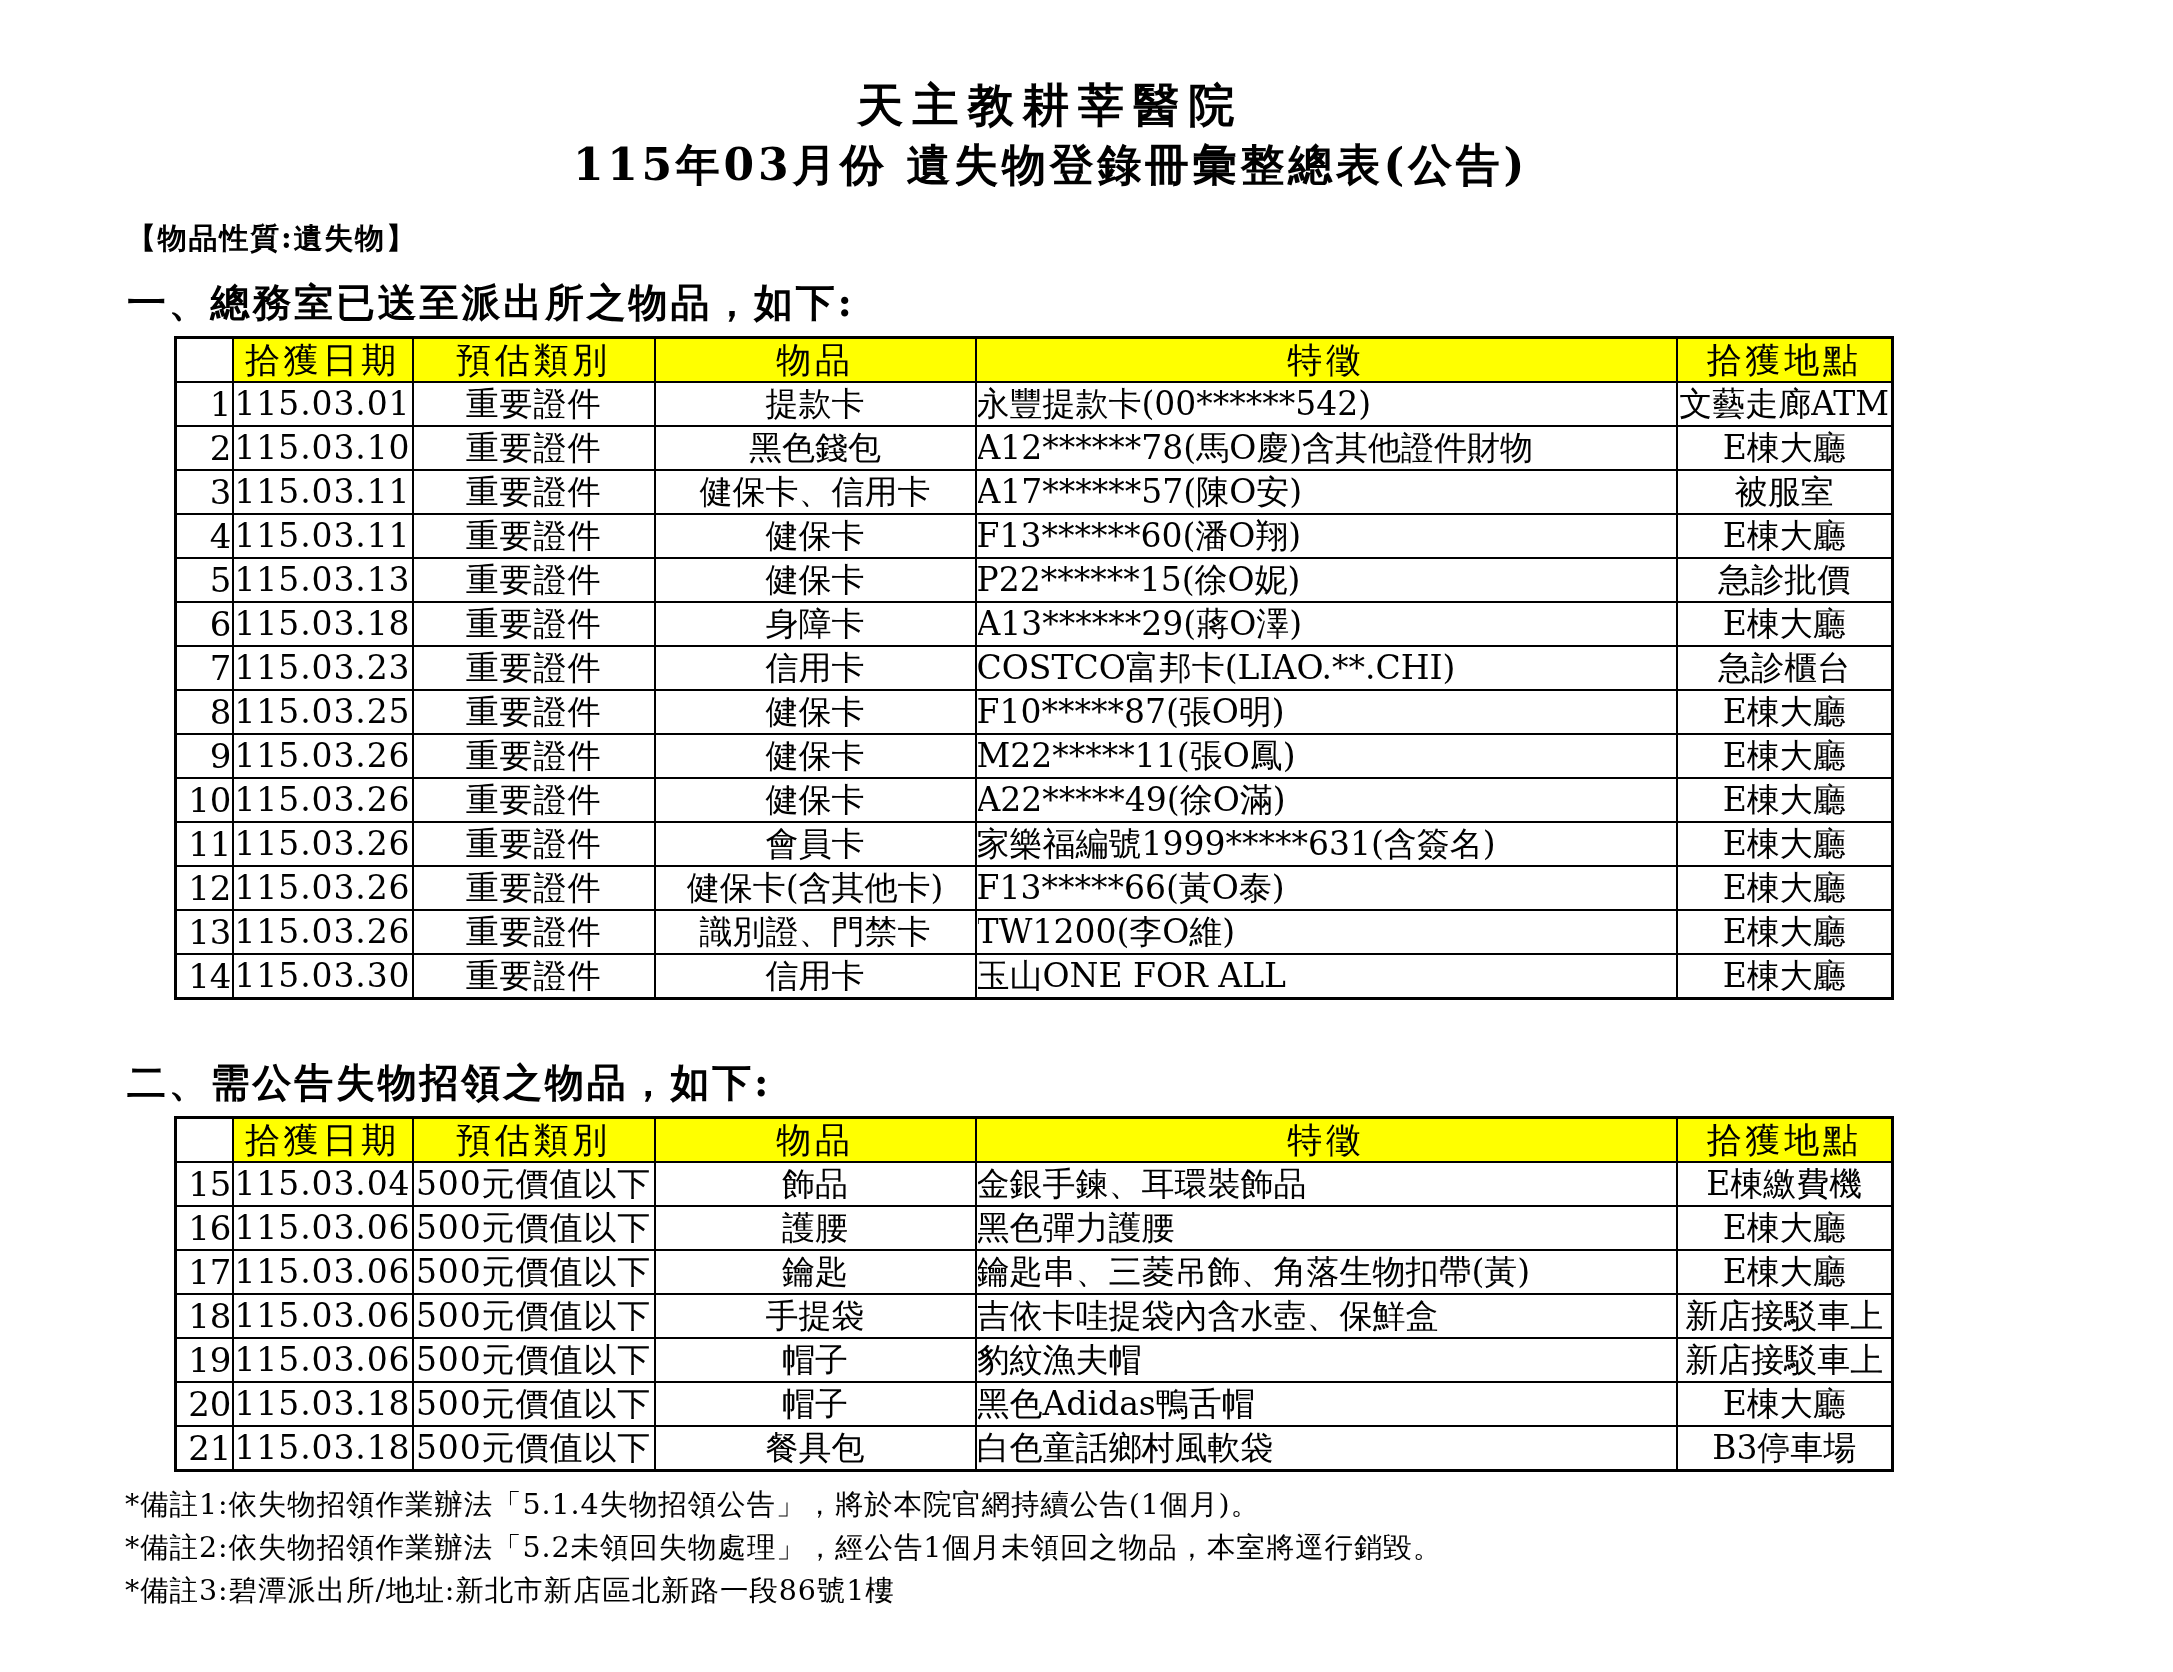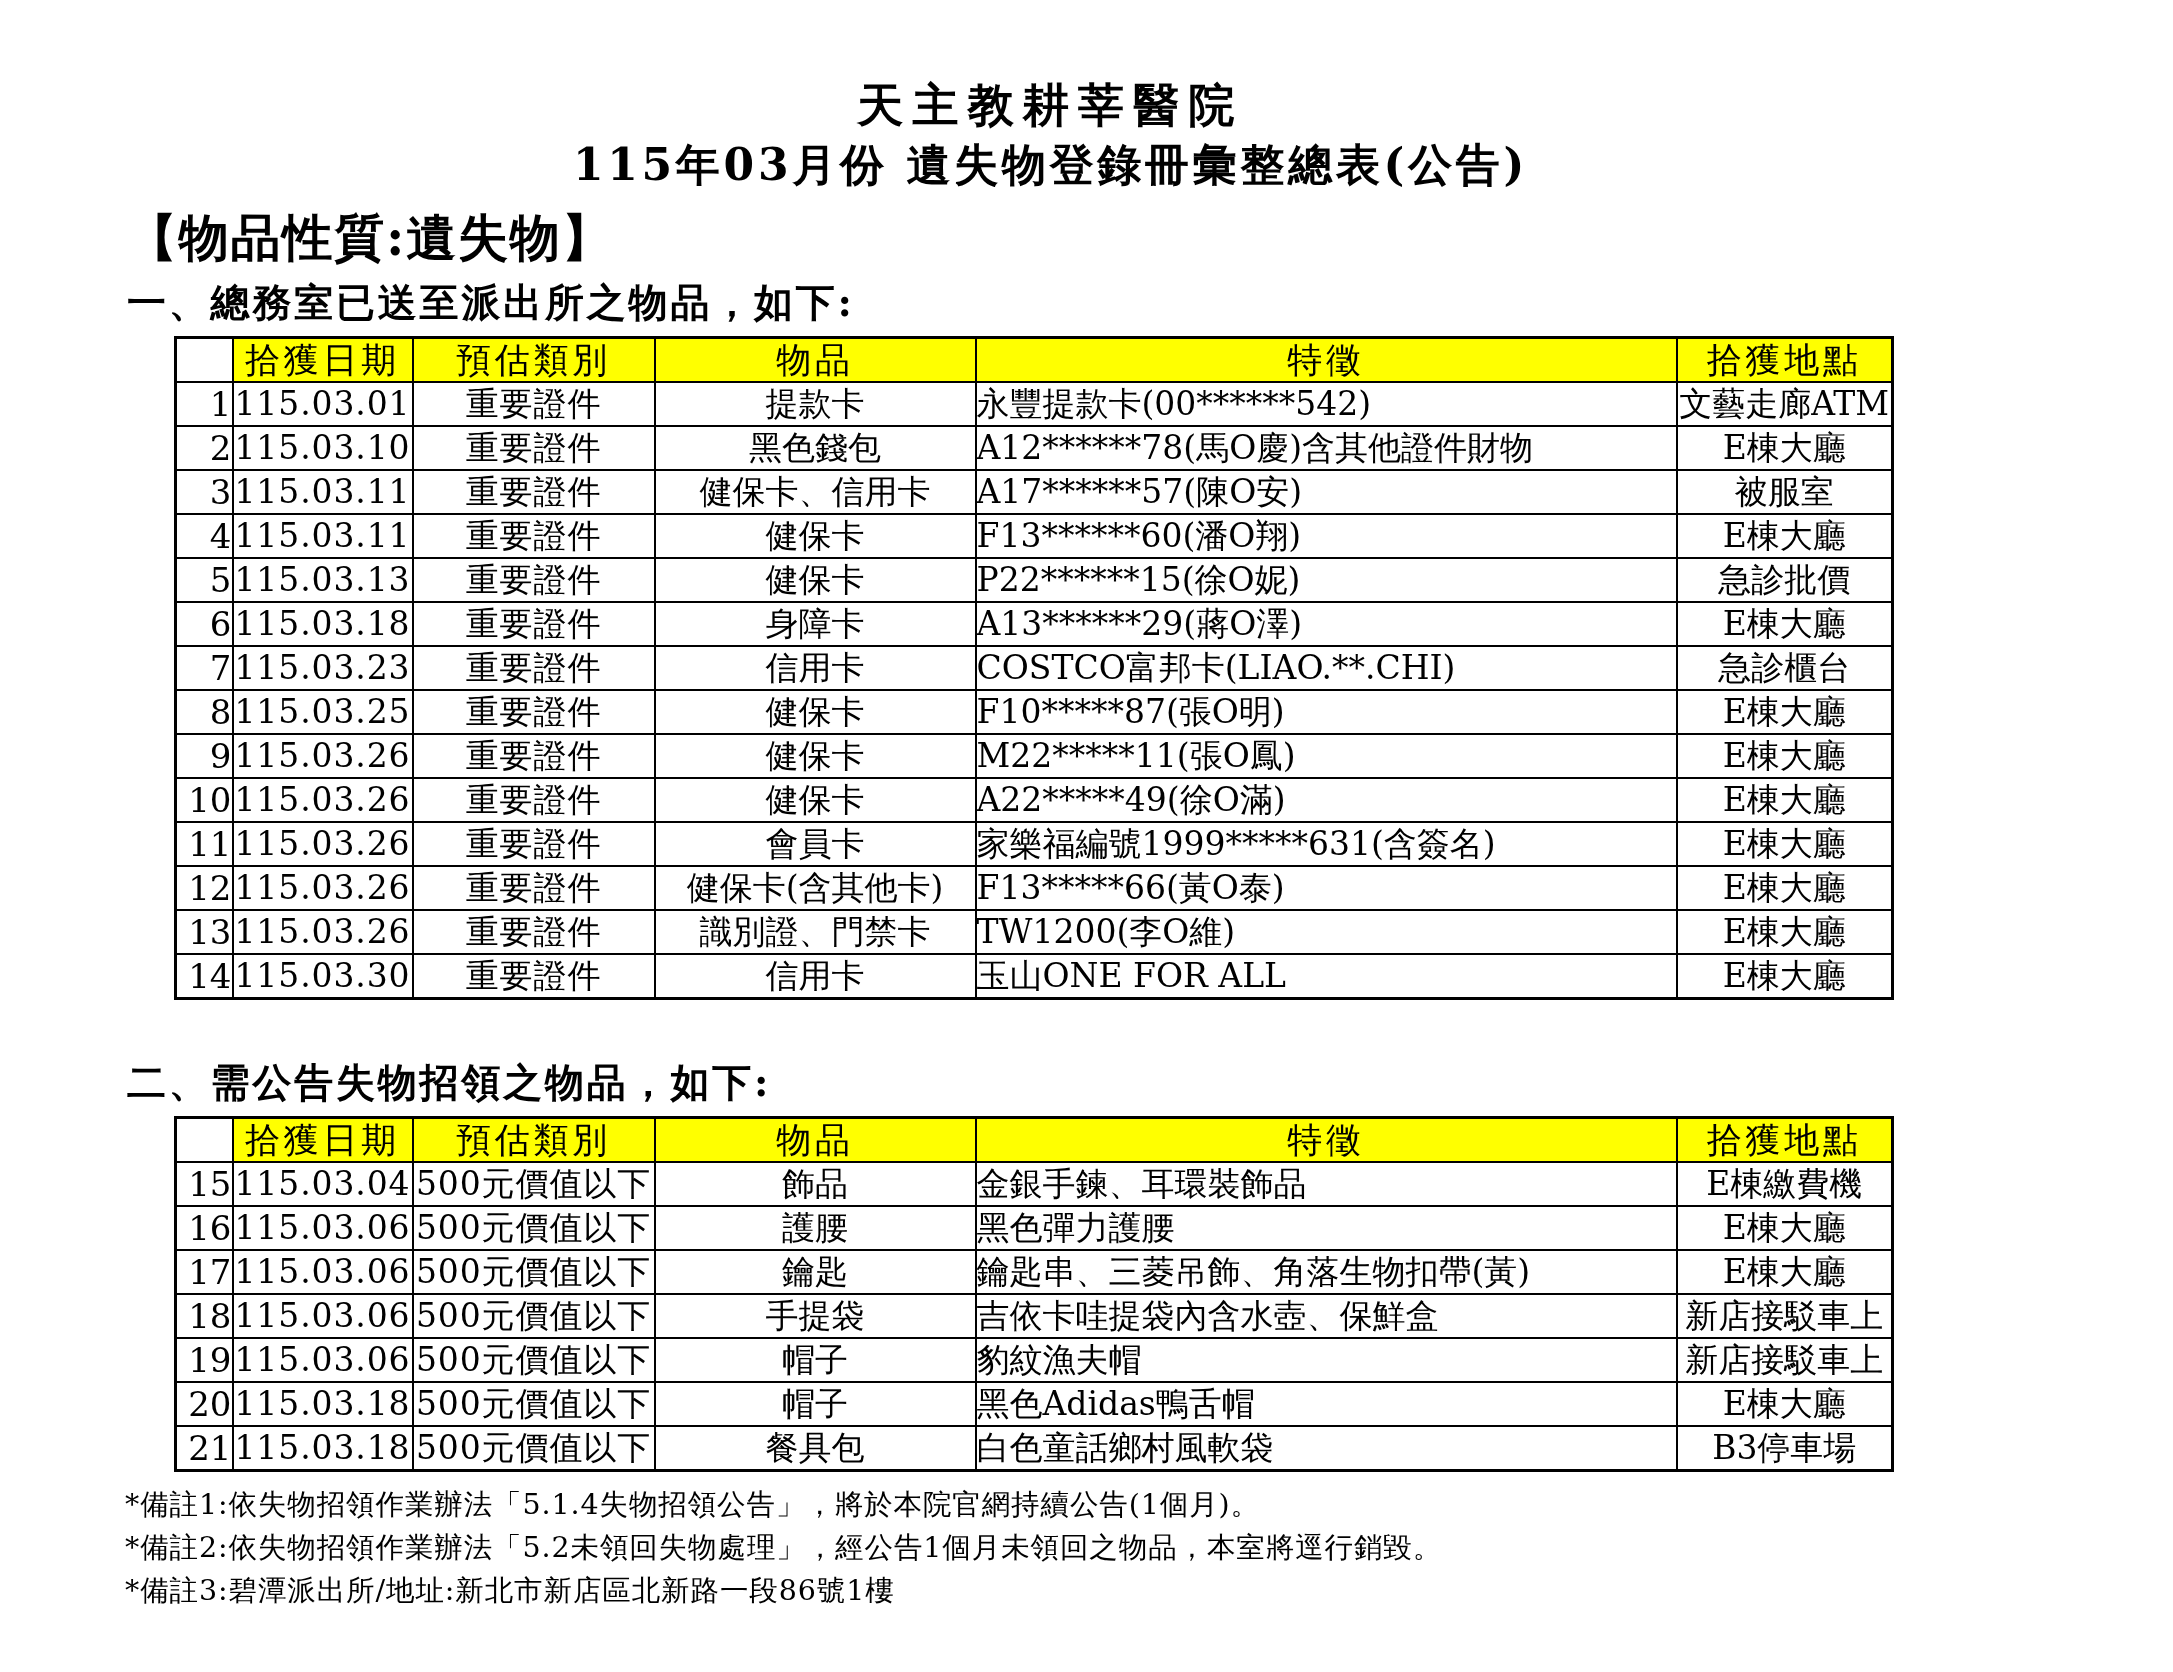--- a/index.html
+++ b/index.html
@@ -28,21 +28,21 @@
   }
   .doc-subtitle {
     text-align: center;
     font-size: 44px;
     font-weight: bold;
     letter-spacing: 3.7px;
     margin: 7.3px 0 0 0;
     line-height: 51px;
   }
   .prop-header {
-    font-size: 50px;
+    font-size: 29px;
     font-weight: bold;
     margin: 24px 0 0 127px;
     letter-spacing: 1.8px;
     line-height: 48px;
   }
   .sec-heading {
     font-size: 39px;
     font-weight: bold;
     margin: 14.7px 0 9.2px 127px;
     letter-spacing: 2.8px;
@@ -72,21 +72,21 @@
     font-size: 35px;
     text-align: center;
     letter-spacing: 3.7px;
     height: 42px;
   }
   table.lost-table thead th.c0 { background: #ffffff; }
   td.c0 { text-align: right; padding-right: 5.5px; font-size: 34px; }
   td.c1 { text-align: center; letter-spacing: 0.9px; border-radius: 16px; }
   td.c2 { text-align: center; letter-spacing: 0.9px; }
   td.c3 { text-align: center; }
-  td.c4 { text-align: left; padding-left: 7.3px; }
+  td.c4 { text-align: left; padding-left: 7.3px; border-radius: 8px; }
   td.c5 { text-align: center; }
   .notes {
     margin: 11px 0 0 125px;
     font-size: 28.5px;
     line-height: 43px;
     letter-spacing: 0.9px;
   }
 </style>
 </head>
 <body>

